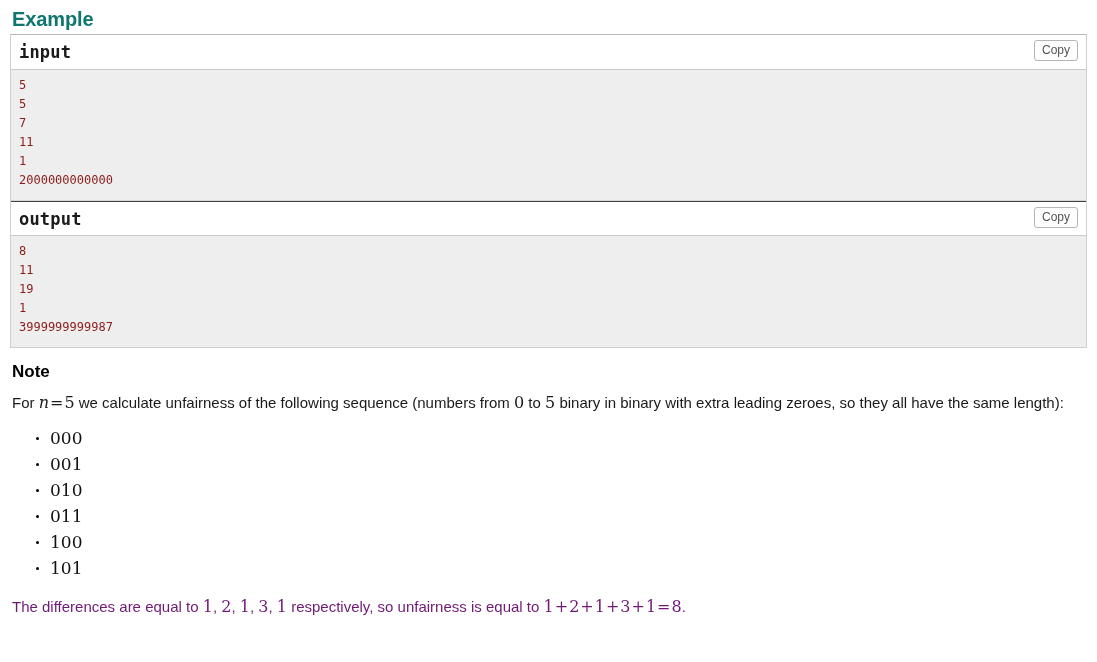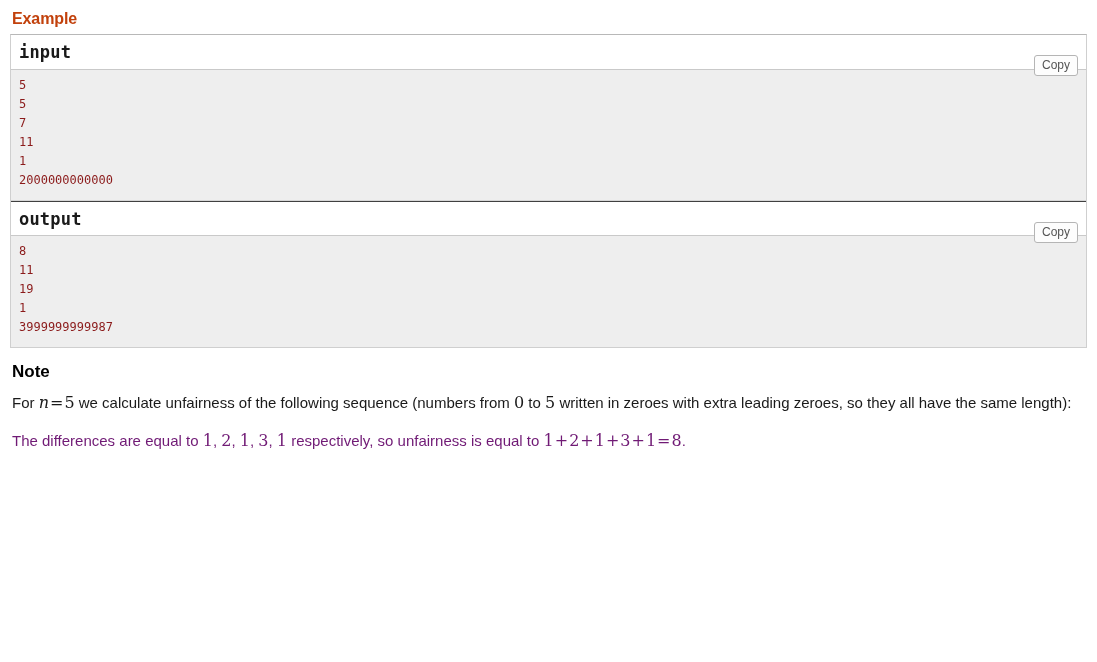--- a/index.html
+++ b/index.html
@@ -16,23 +16,23 @@
     overflow: hidden;
   }
   .page {
     padding: 6px 10px 0 10px;
     box-sizing: border-box;
     width: 1097px;
   }
 
   
   .section-title {
-    font-size: 16px;
+    font-size: 20px;
     font-weight: bold;
-    color: #c2410c;
+    color: #0f766e;
     margin: 4px 0 6px 2px;
     line-height: 18px;
     letter-spacing: -0.1px;
   }
   .note-title {
     font-size: 17px;
     font-weight: bold;
     margin: 14px 0 8px 2px;
     line-height: 20px;
   }
@@ -58,21 +58,21 @@
     font-family: "DejaVu Sans Mono", "Liberation Mono", monospace;
     font-size: 17px;
     font-weight: bold;
     color: #1a1a1a;
     line-height: 20px;
     letter-spacing: 0.2px;
   }
   .copy-btn {
     position: absolute;
     right: 8px;
-    top: 20px;
+    top: 5px;
     font-family: "Liberation Sans", sans-serif;
     font-size: 12px;
     color: #555555;
     background: #fdfdfd;
     border: 1px solid #b5b5b5;
     border-radius: 3px;
     padding: 2px 7px 3px 7px;
     line-height: 14px;
     cursor: pointer;
   }
@@ -176,18 +176,26 @@
 11
 19
 1
 3999999999987</pre>
     </div>
 
   </div>
 
   <div class="note-title">Note</div>
 
-  <p class="note-para"><span>For </span><span class="mathvar">n</span><span class="mathop">=</span><span class="mathnum">5</span><span> we calculate unfairness of the following sequence (numbers from </span><span class="mathnum">0</span><span> to </span><span class="mathnum">5</span><span> written in zeroes with extra leading zeroes, so they all have the same length):</span></p>
-
+  <p class="note-para"><span>For </span><span class="mathvar">n</span><span class="mathop">=</span><span class="mathnum">5</span><span> we calculate unfairness of the following sequence (numbers from </span><span class="mathnum">0</span><span> to </span><span class="mathnum">5</span><span> binary in binary with extra leading zeroes, so they all have the same length):</span></p>
+
+  <ul class="bin-list">
+    <li>000</li>
+    <li>001</li>
+    <li>010</li>
+    <li>011</li>
+    <li>100</li>
+    <li>101</li>
+  </ul>
 
   <p class="final-para"><span>The differences are equal to </span><span class="mathnum">1</span><span>, </span><span class="mathnum">2</span><span>, </span><span class="mathnum">1</span><span>, </span><span class="mathnum">3</span><span>, </span><span class="mathnum">1</span><span> respectively, so unfairness is equal to </span><span class="mathnum">1</span><span class="mathop">+</span><span class="mathnum">2</span><span class="mathop">+</span><span class="mathnum">1</span><span class="mathop">+</span><span class="mathnum">3</span><span class="mathop">+</span><span class="mathnum">1</span><span class="mathop">=</span><span class="mathnum">8</span><span>.</span></p>
 
 </div>
 
 </body></html>

